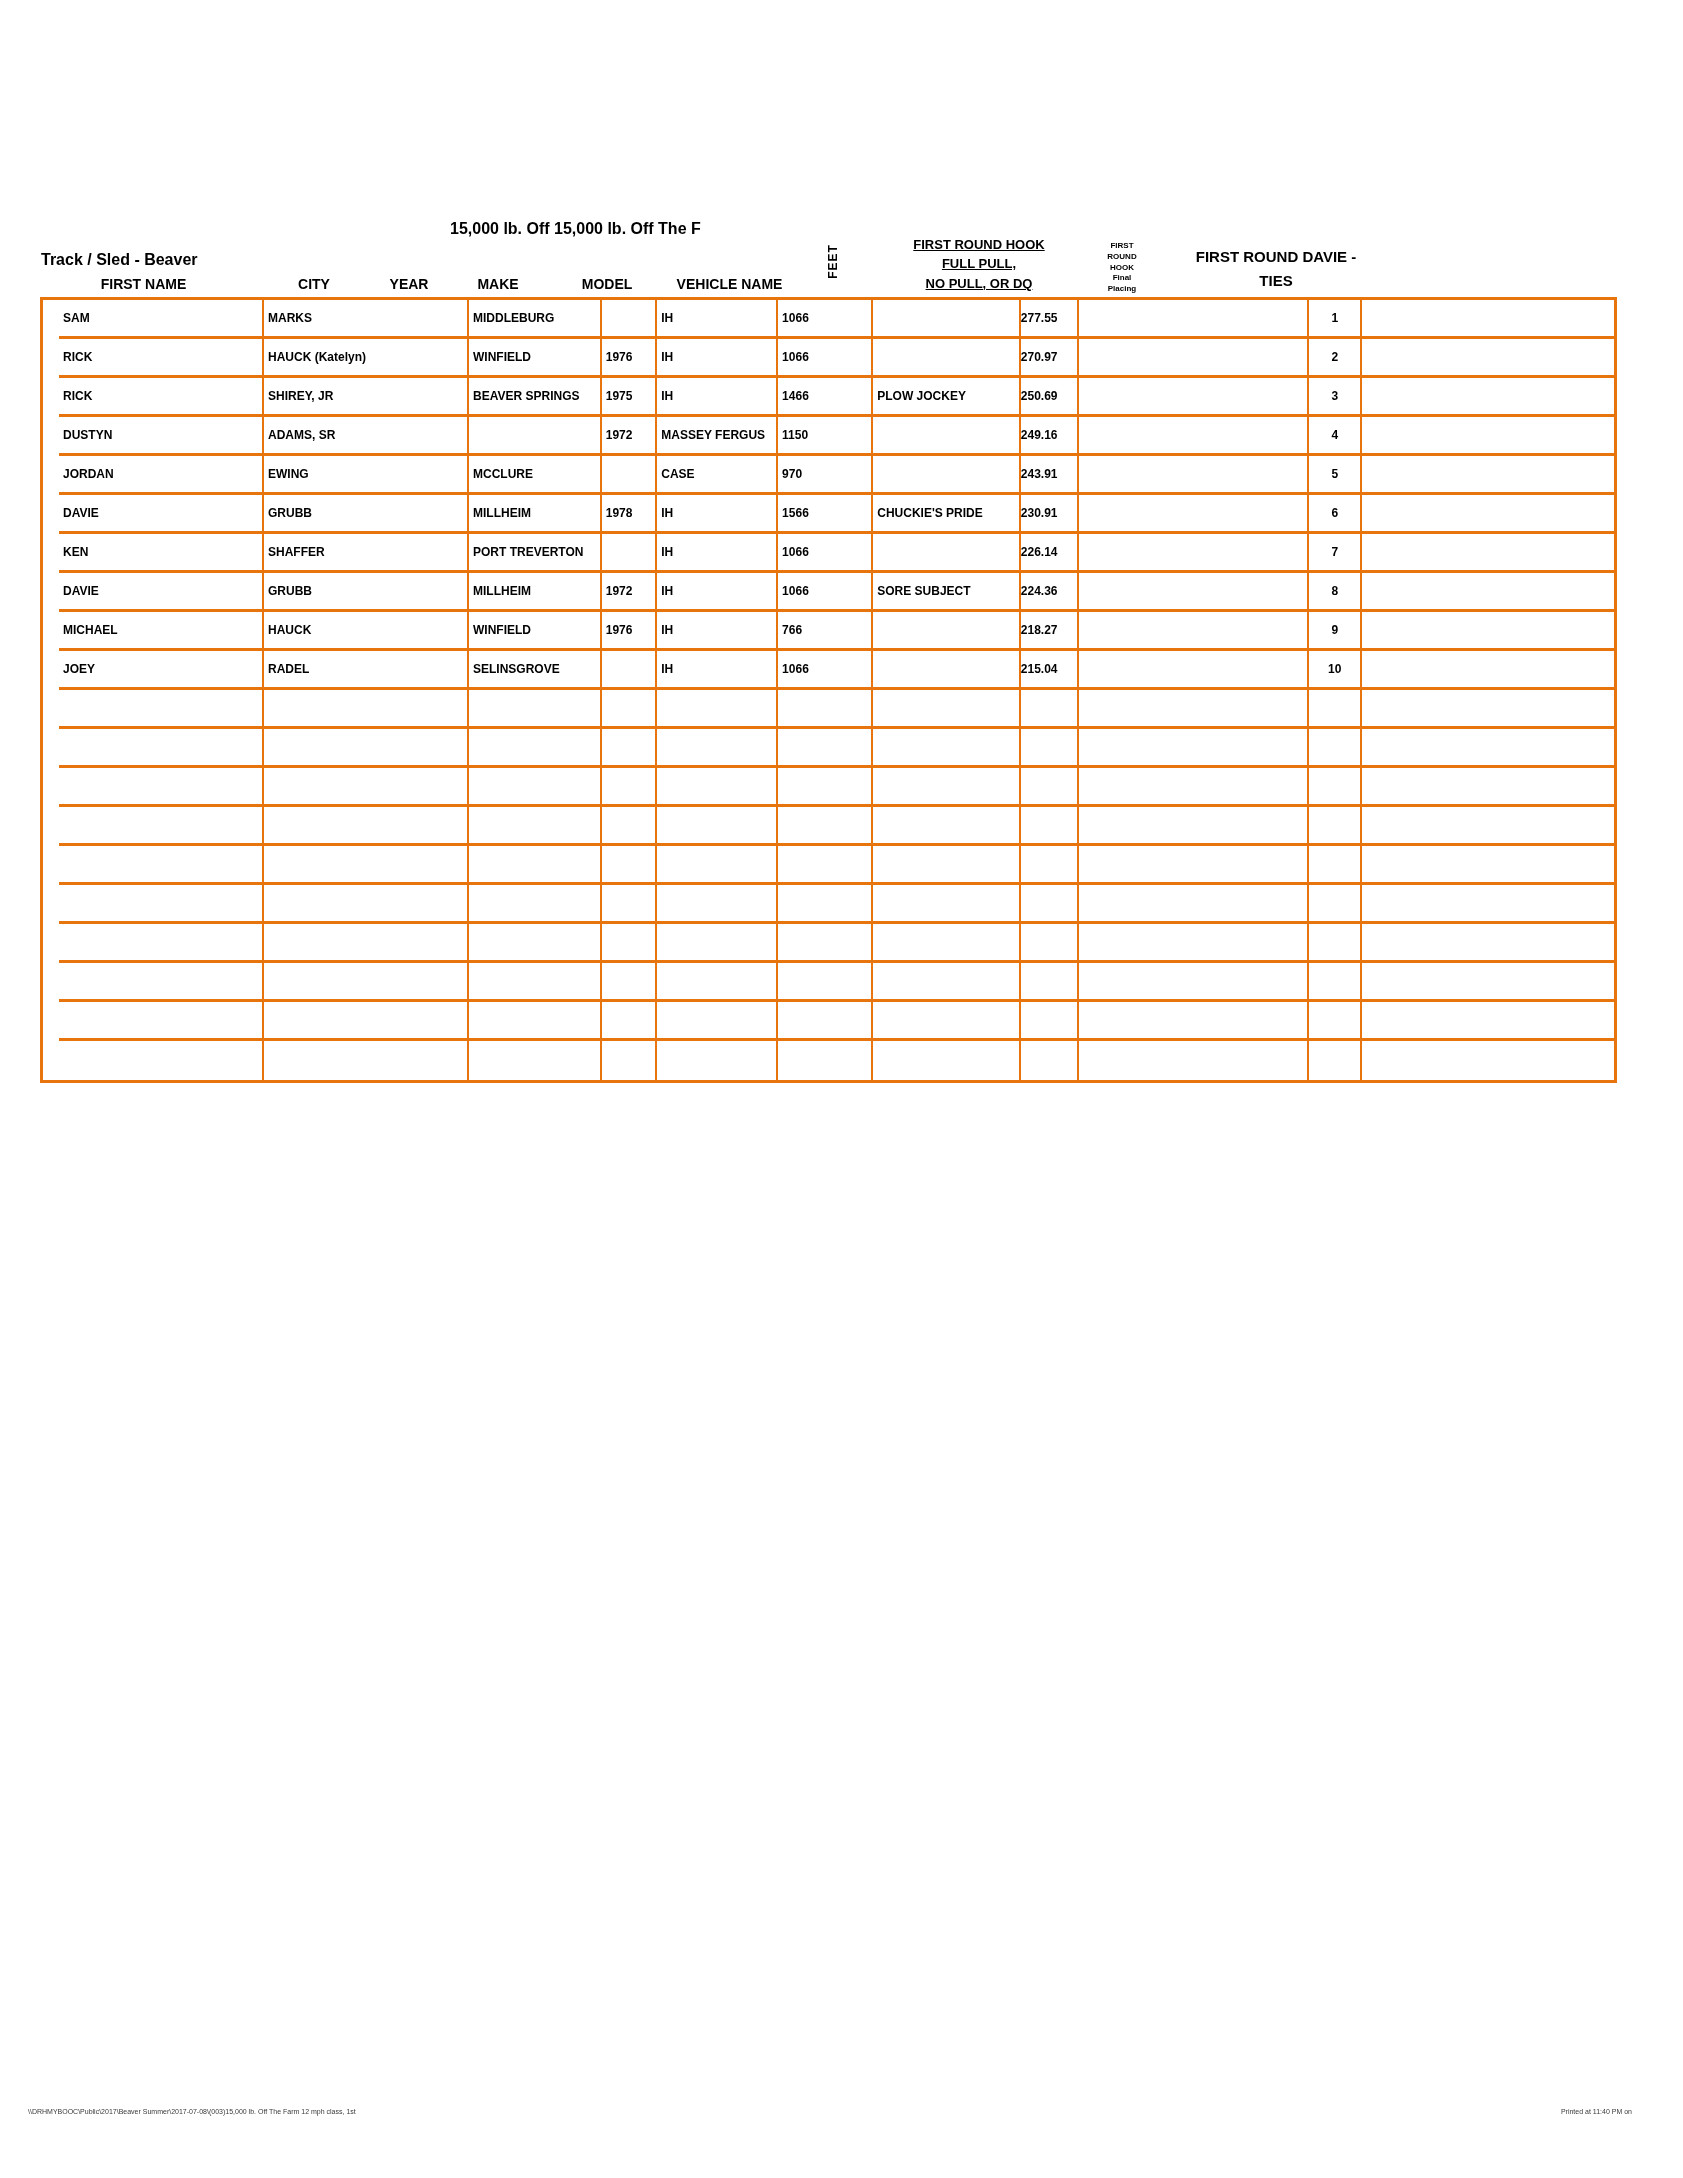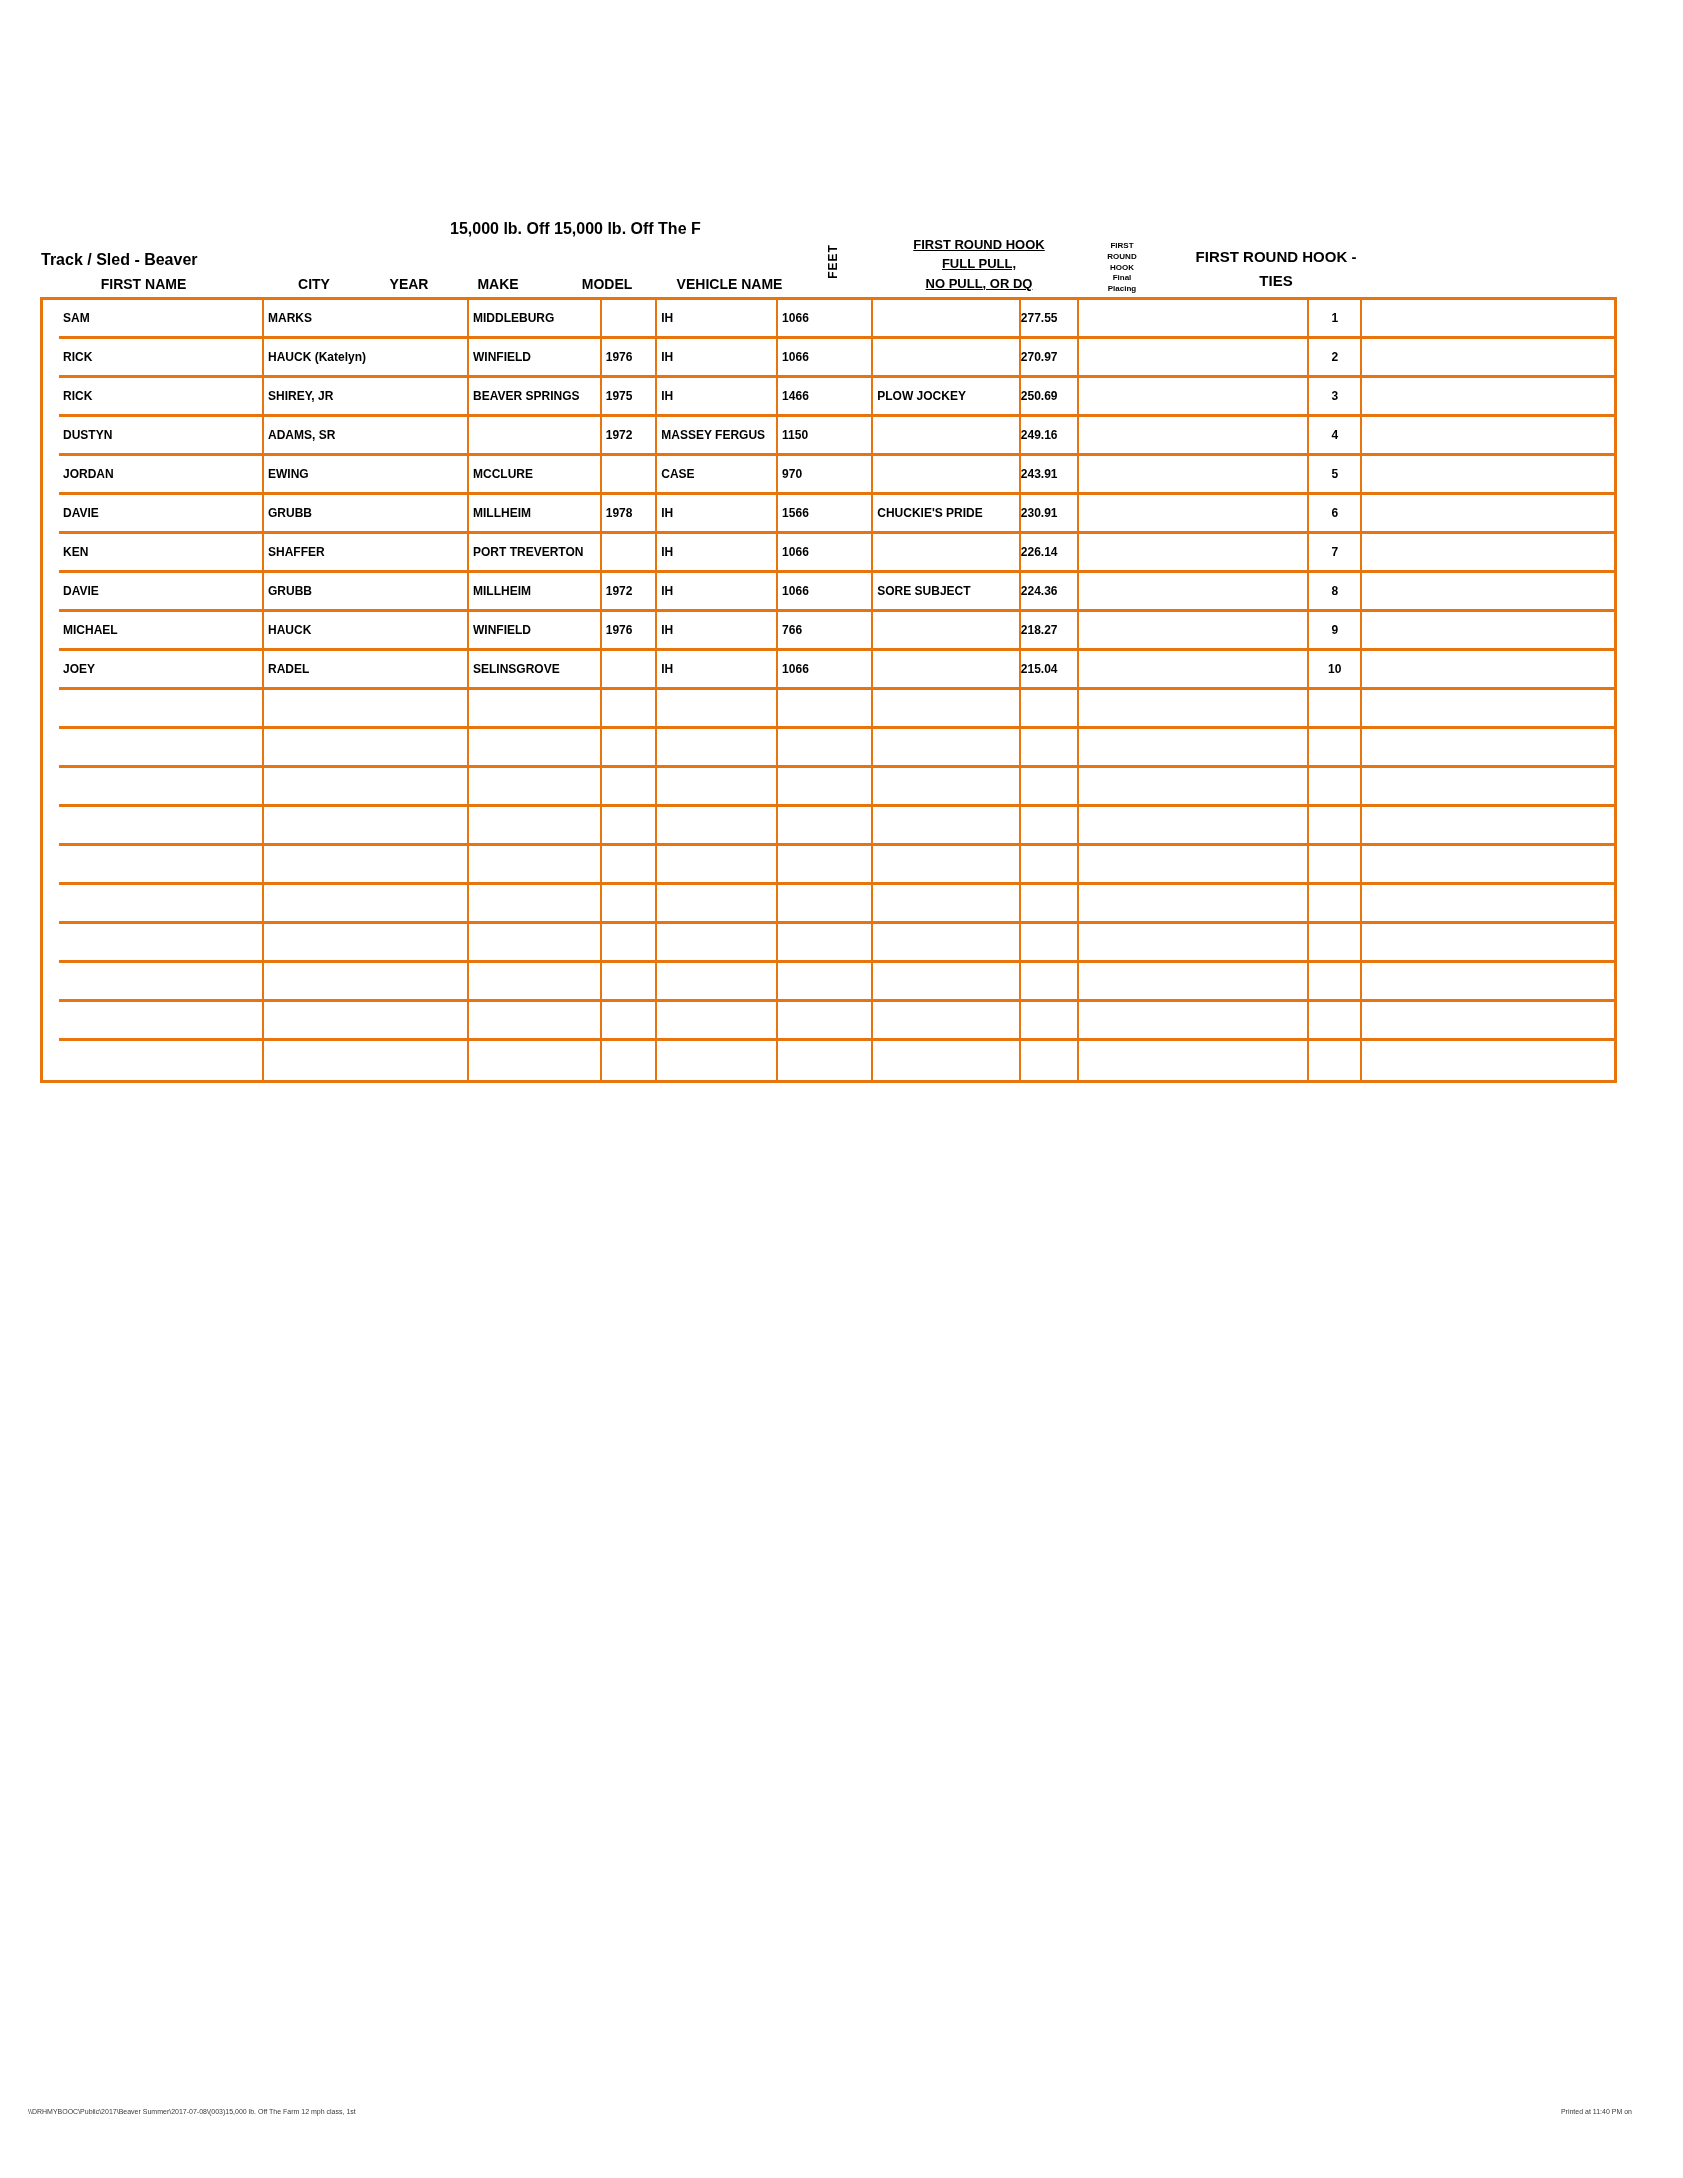--- a/index.html
+++ b/index.html
@@ -63,21 +63,21 @@
       <span class="rot">FEET</span>
     </div>
     <div class="hcell c8">FIRST ROUND HOOK
 FULL PULL,
 NO PULL, OR DQ</div>
     <div class="hcell c9">FIRST
 ROUND
 HOOK
 Final
 Placing</div>
-    <div class="hcell c10">FIRST ROUND HOOK -
+    <div class="hcell c10">FIRST ROUND DAVIE -
 TIES</div>
   </div>
 
   <div id="results-table">
       <div class="trow">
         <div class="tcell c0">SAM</div>
         <div class="tcell c1">MARKS</div>
         <div class="tcell c2">MIDDLEBURG</div>
         <div class="tcell c3"></div>
         <div class="tcell c4">IH</div>

